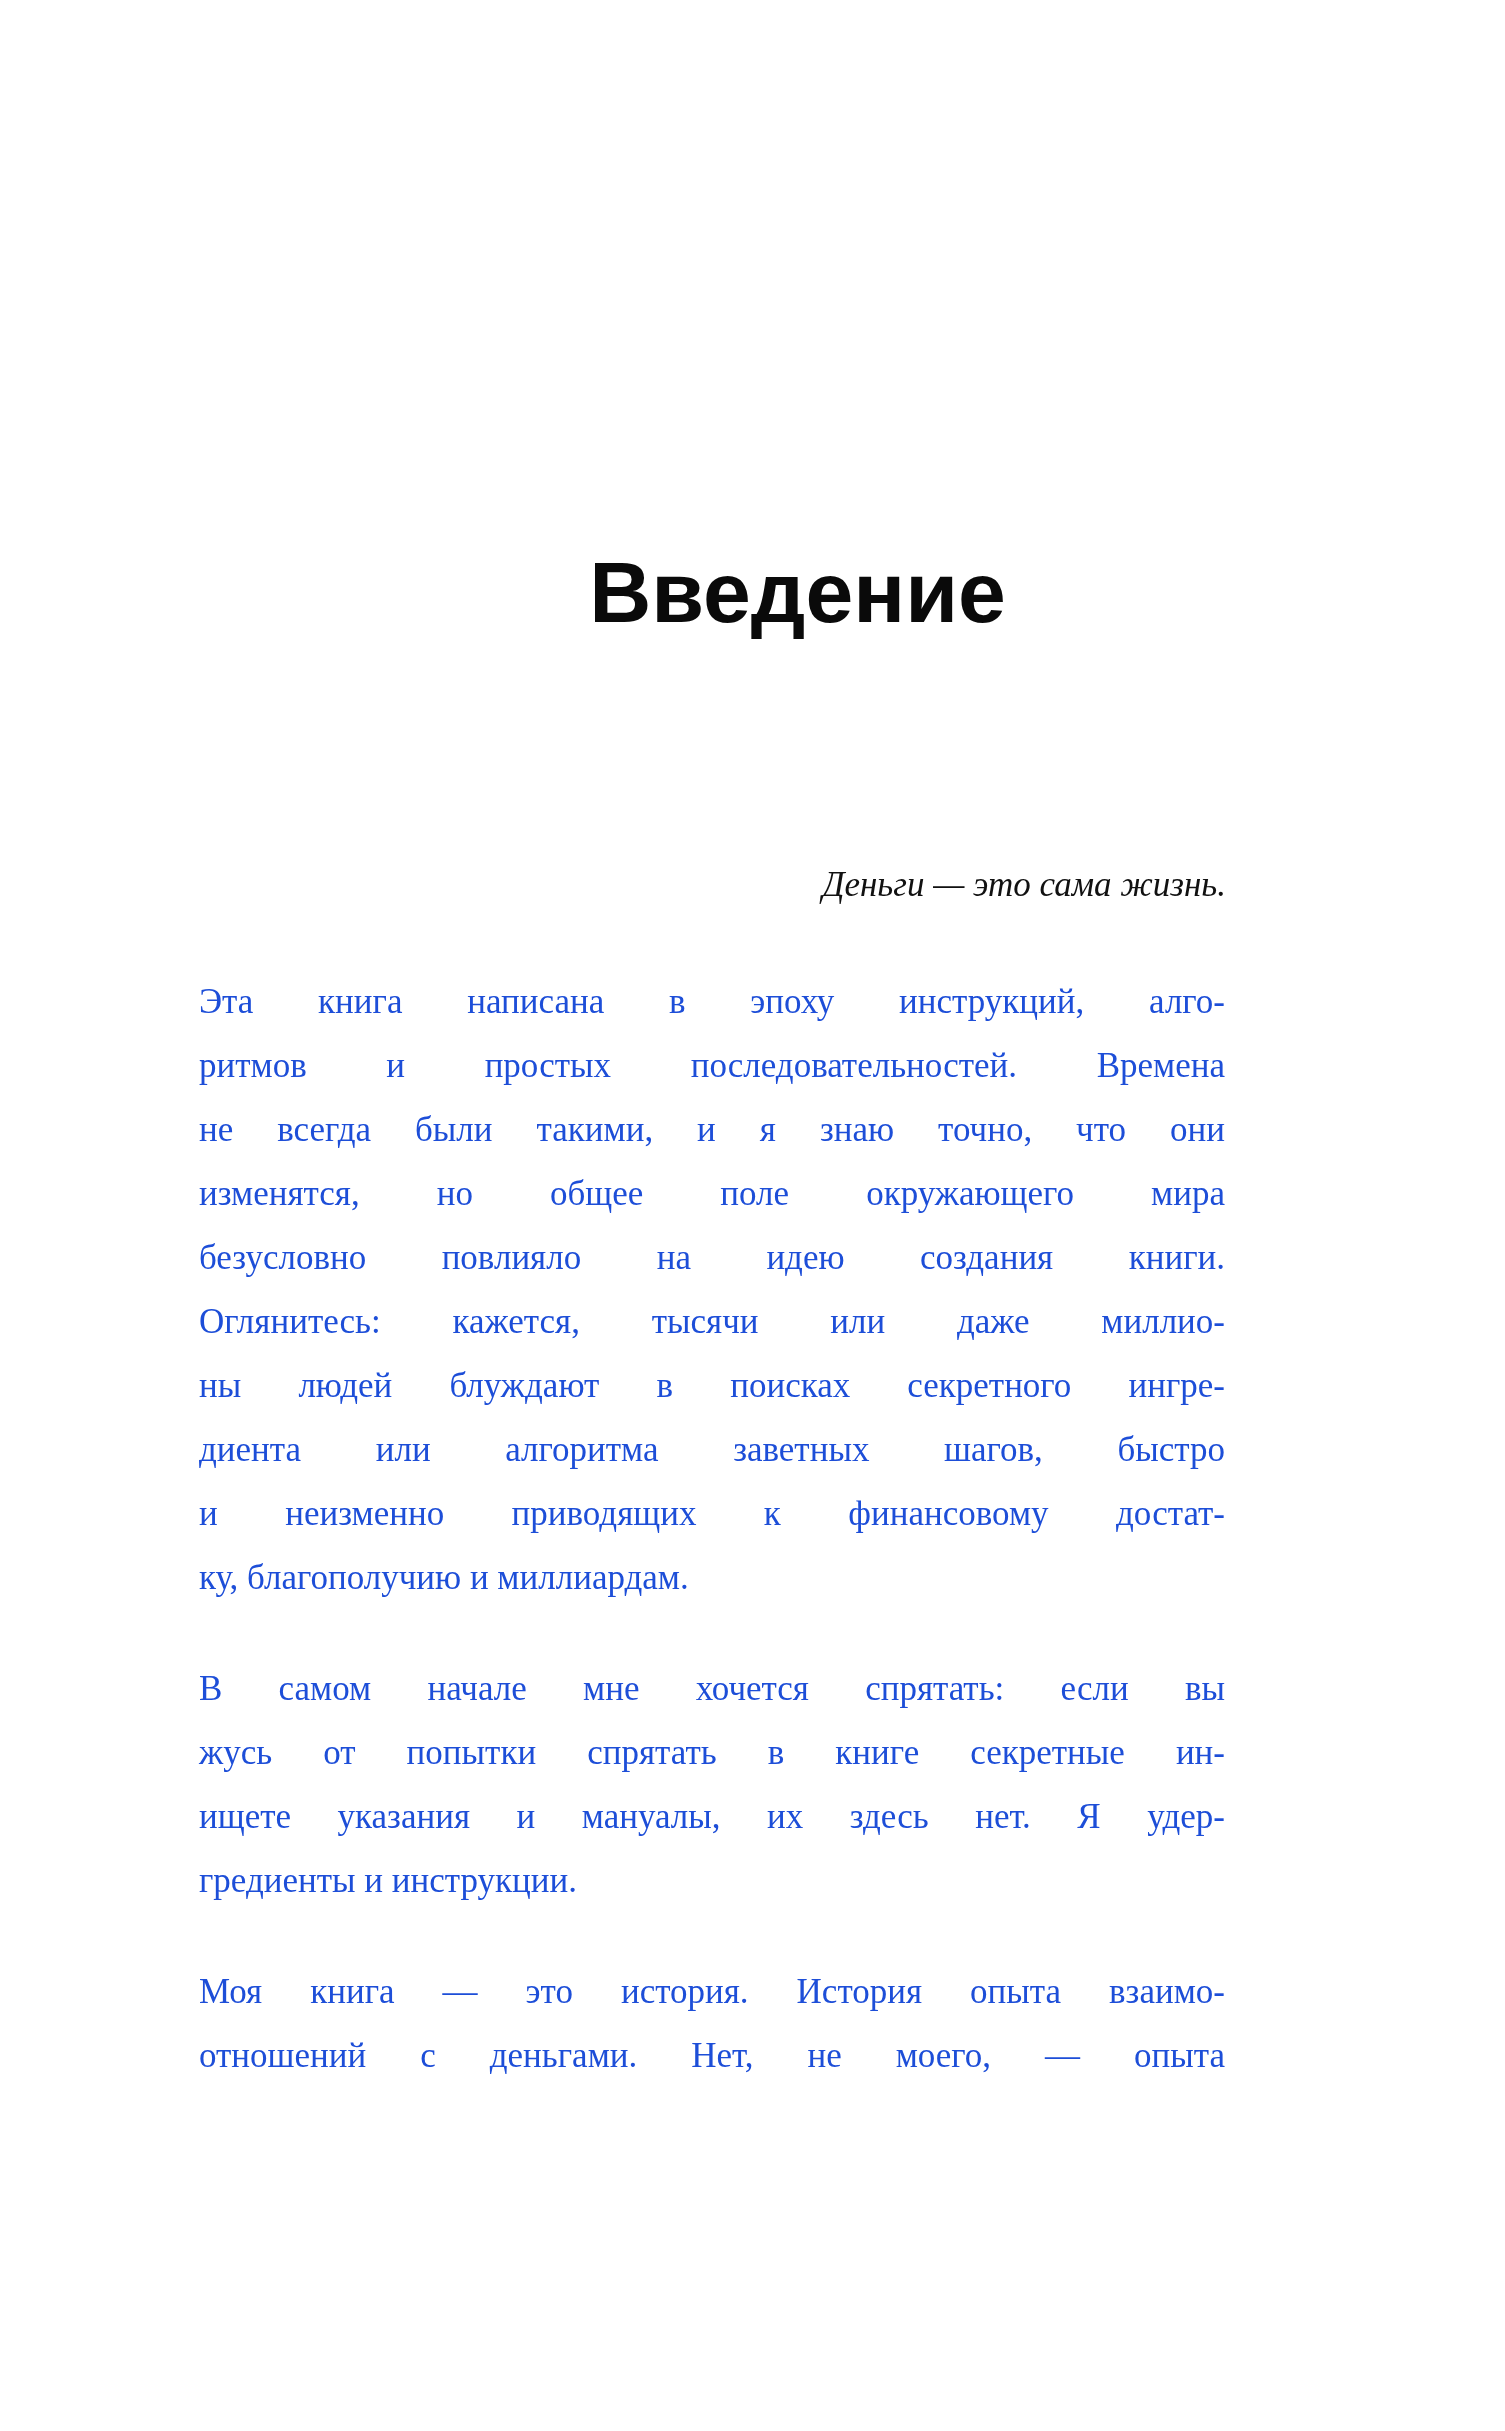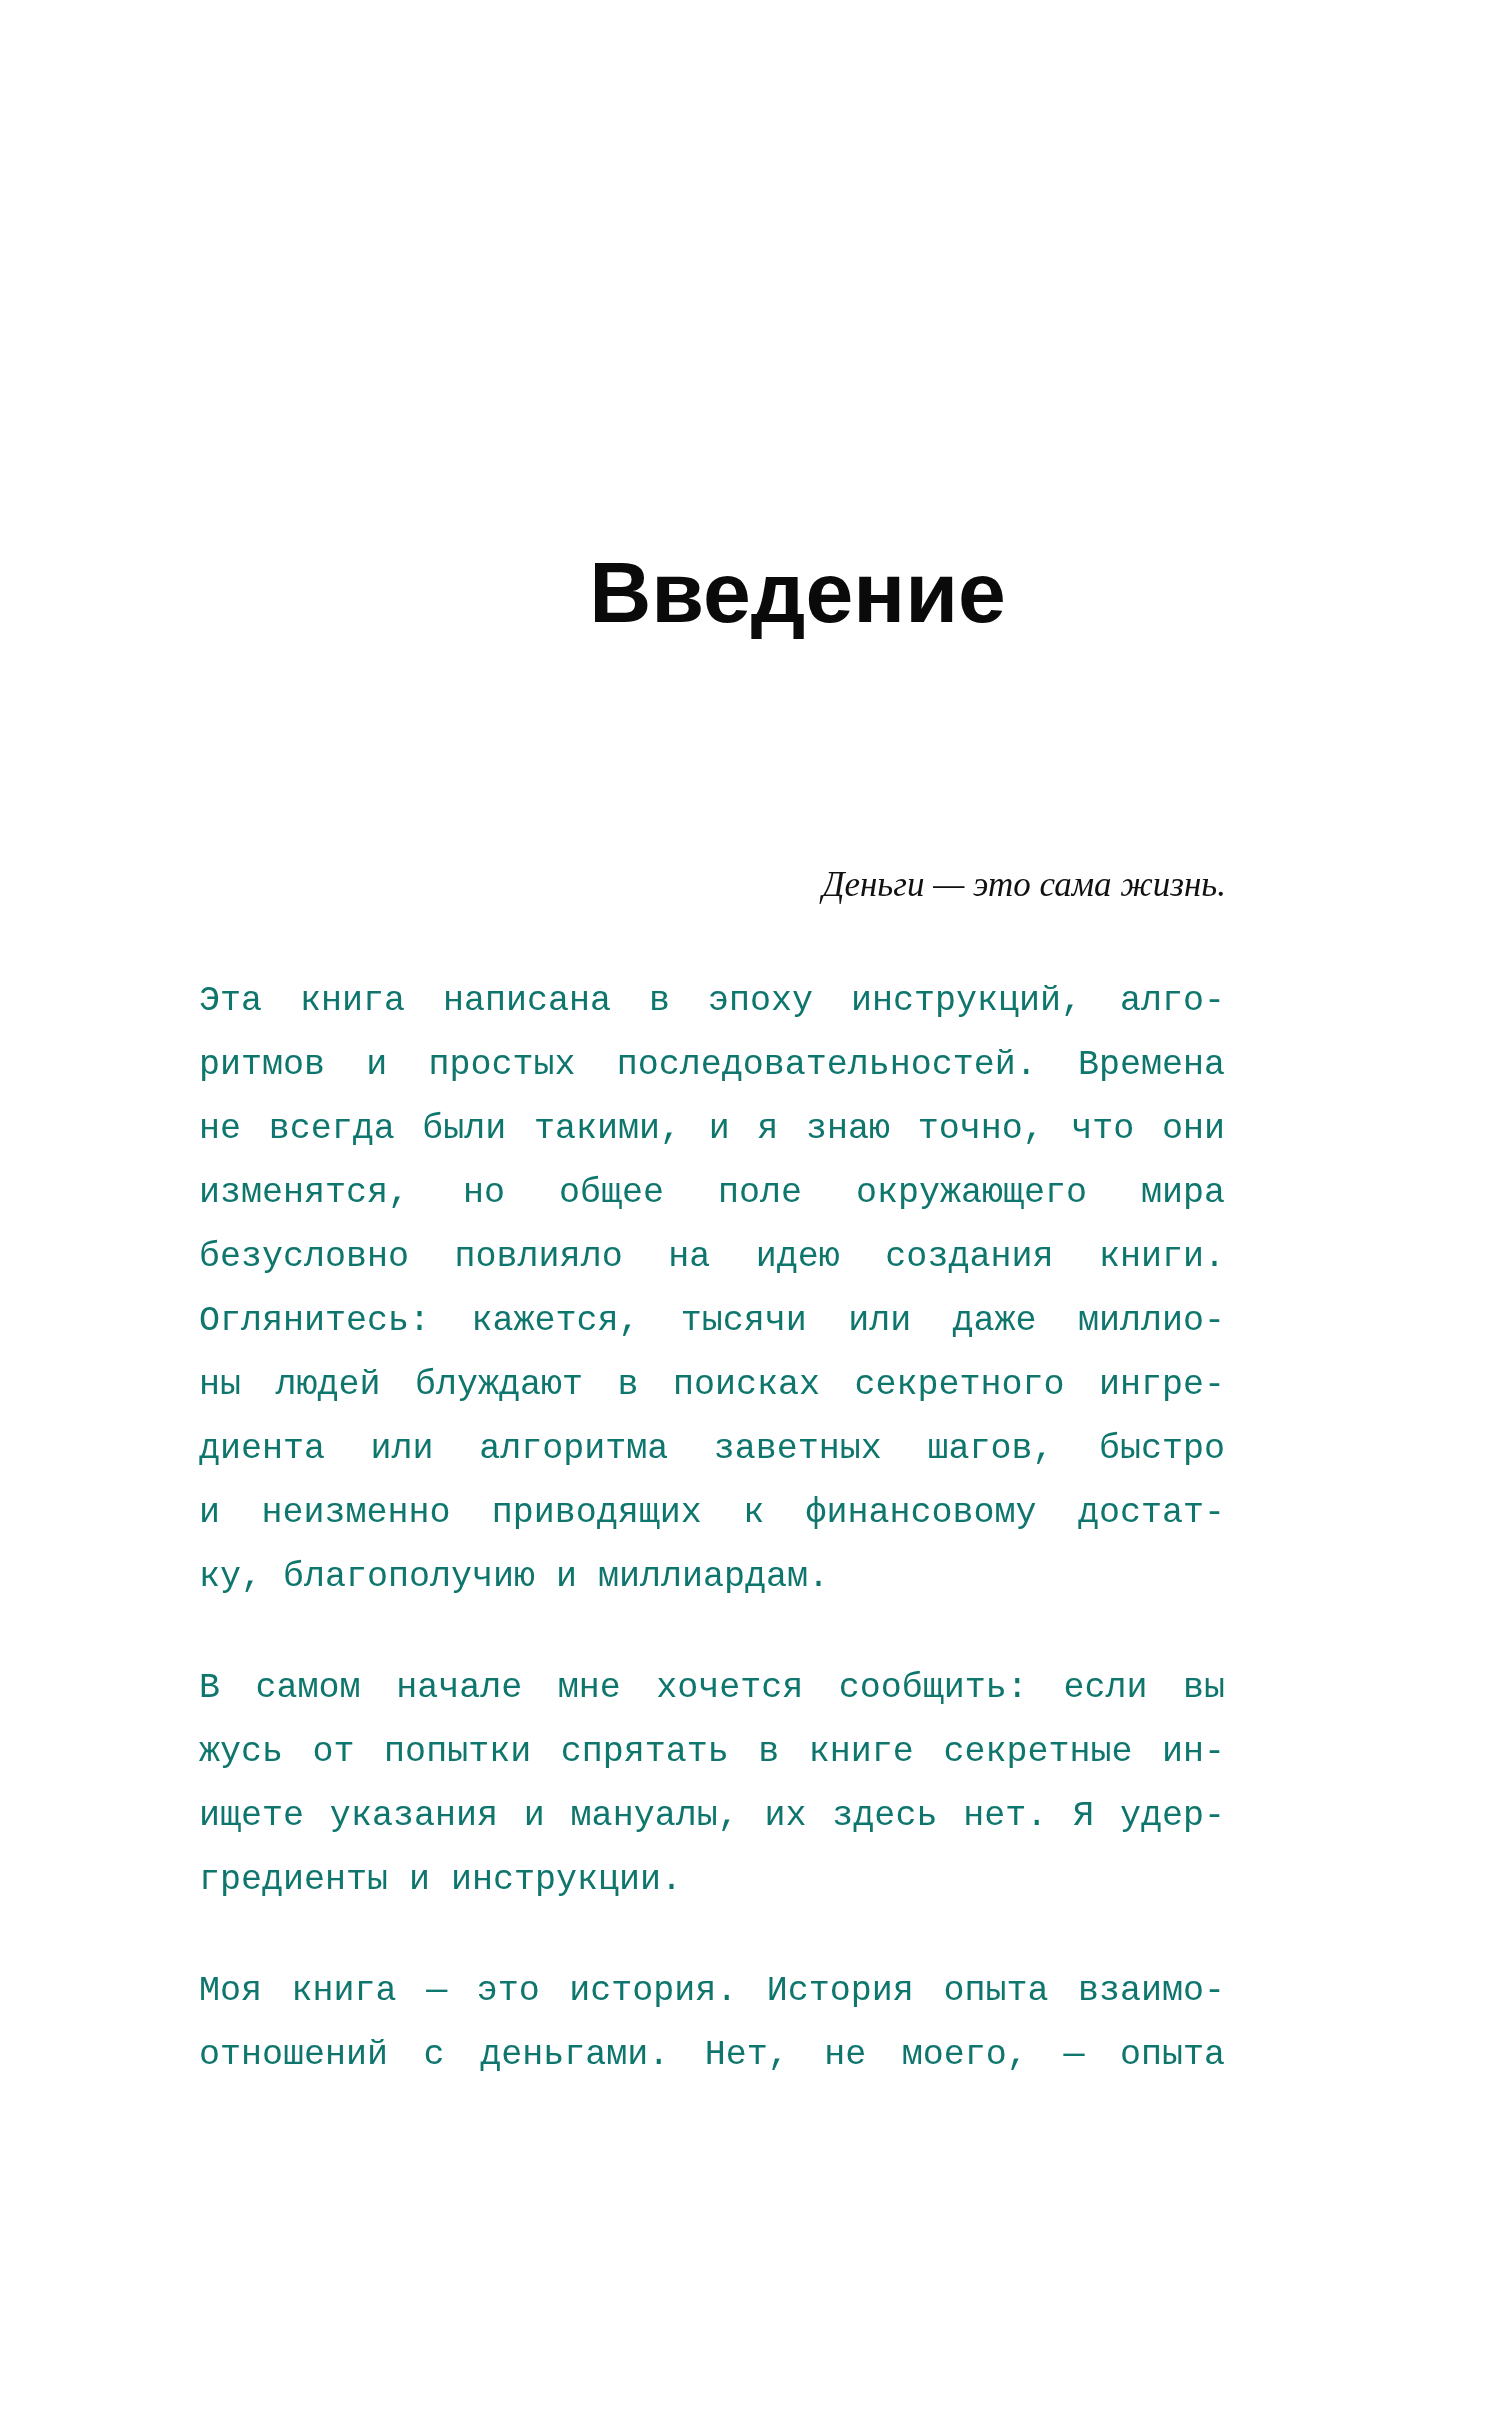--- a/index.html
+++ b/index.html
@@ -46,23 +46,23 @@
     line-height: 43px;
     color: #111111;
     text-align: left;
     white-space: nowrap;
   }
   .body-text {
     position: absolute;
     left: 199px;
     width: 1026px;
     top: 980px;
-    font-family: Liberation Mono, monospace;
+    font-family: Liberation Serif, serif;
     font-size: 35px;
-    color: #0f766e;
+    color: #1d4ed8;
   }
   .paragraph {
     margin: 0 0 47px 0;
   }
   .line {
     display: block;
     height: 64px;
     line-height: 43px;
     text-align: justify;
     text-align-last: justify;
@@ -92,21 +92,21 @@
       <span class="line">изменятся, но общее поле окружающего мира</span>
       <span class="line">безусловно повлияло на идею создания книги.</span>
       <span class="line">Оглянитесь: кажется, тысячи или даже миллио-</span>
       <span class="line">ны людей блуждают в поисках секретного ингре-</span>
       <span class="line">диента или алгоритма заветных шагов, быстро</span>
       <span class="line">и неизменно приводящих к финансовому достат-</span>
       <span class="line last">ку, благополучию и миллиардам.</span>
     </div>
 
     <div class="paragraph">
-      <span class="line">В самом начале мне хочется сообщить: если вы</span>
+      <span class="line">В самом начале мне хочется спрятать: если вы</span>
       <span class="line">жусь от попытки спрятать в книге секретные ин-</span>
       <span class="line">ищете указания и мануалы, их здесь нет. Я удер-</span>
       <span class="line last">гредиенты и инструкции.</span>
     </div>
 
     <div class="paragraph">
       <span class="line">Моя книга — это история. История опыта взаимо-</span>
       <span class="line">отношений с деньгами. Нет, не моего, — опыта</span>
     </div>
 

